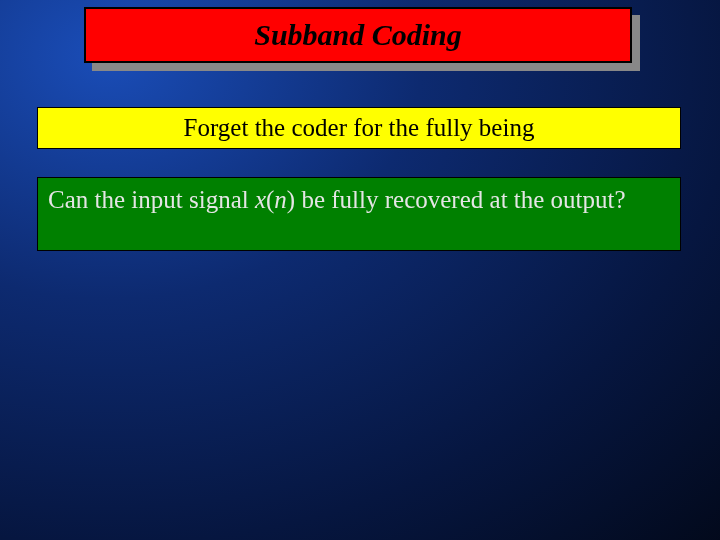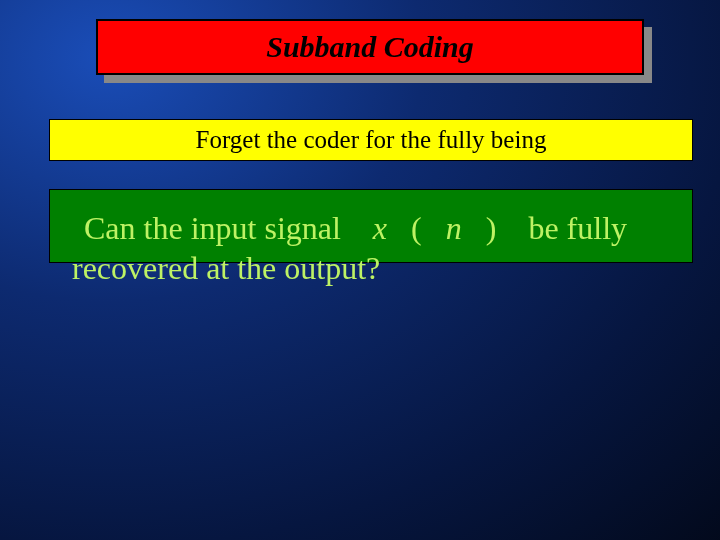--- a/index.html
+++ b/index.html
@@ -1,15 +1,15 @@
 <!DOCTYPE html>
 <html><head>
 <meta charset="utf-8">
 <style>
-  * { margin: 0; padding: 12px; box-sizing: border-box; }
+  * { margin: 0; padding: 0; box-sizing: border-box; }
   body {
     width: 720px;
     height: 540px;
     background: radial-gradient(ellipse 900px 700px at 15% 10%, #1a4db8 0%, #0d2a70 35%, #061640 70%, #020818 100%);
     font-family: "Times New Roman", Times, serif;
     overflow: hidden;
     position: relative;
   }
   .title-shadow {
     position: absolute;
@@ -57,22 +57,22 @@
     position: absolute;
     left: 37px;
     top: 177px;
     width: 644px;
     height: 74px;
     background: #008000;
     border: 1px solid #000000;
     padding: 6px 10px;
   }
   .green-text {
-    font-size: 32px;
-    color: #bef264;
+    font-size: 25px;
+    color: #e5e5e5;
     line-height: 1.25;
   }
   .green-text .ital {
     font-style: italic;
   }
 </style>
 </head>
 <body>
 
 <div class="title-shadow"></div>

